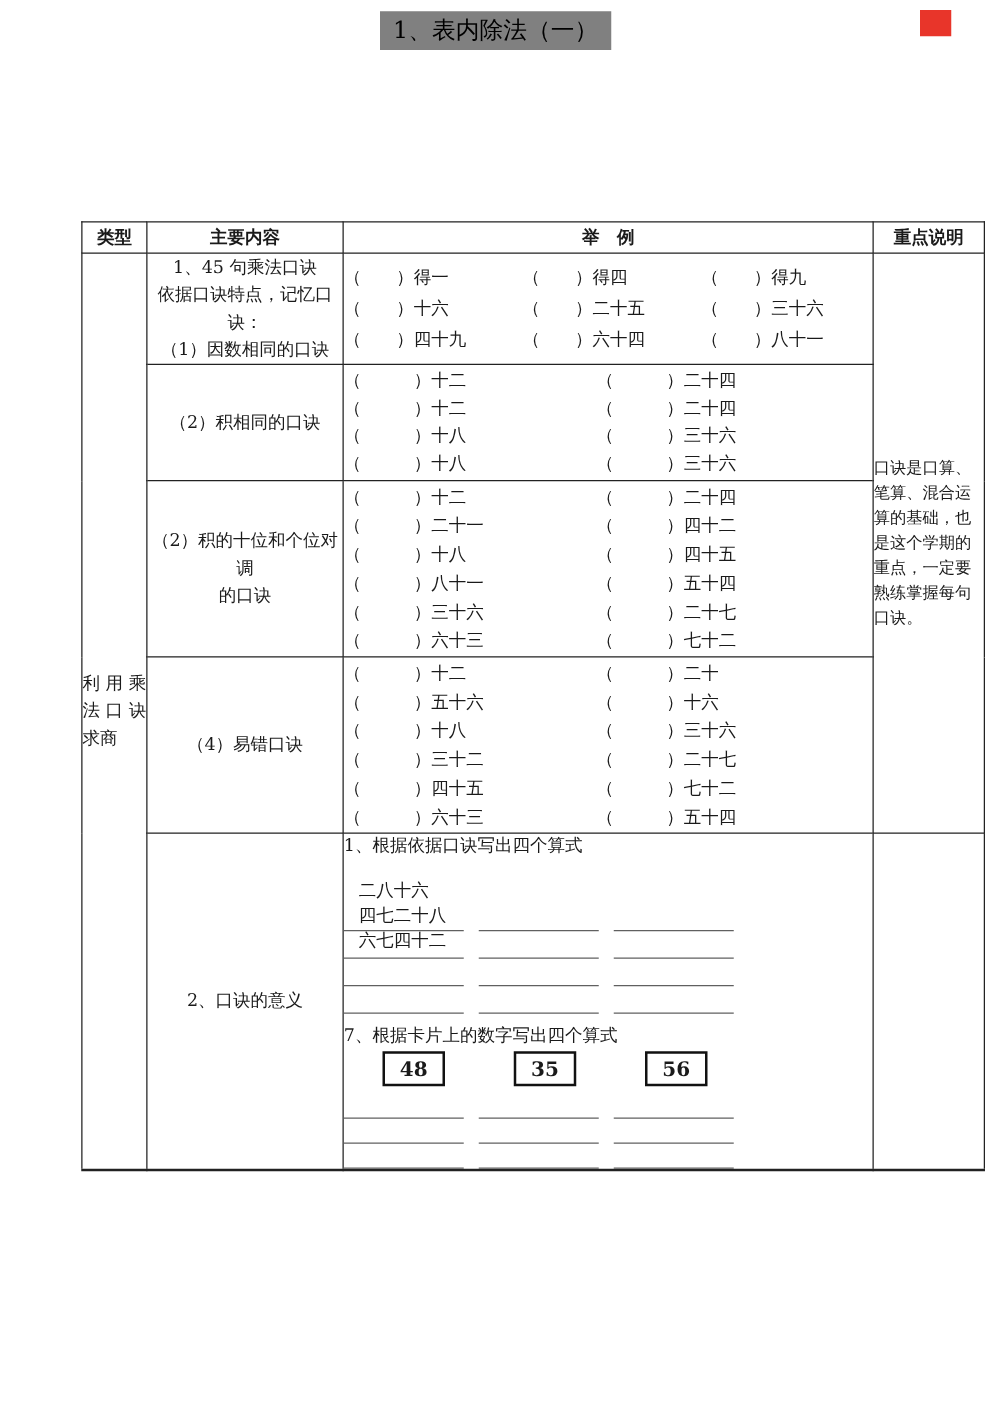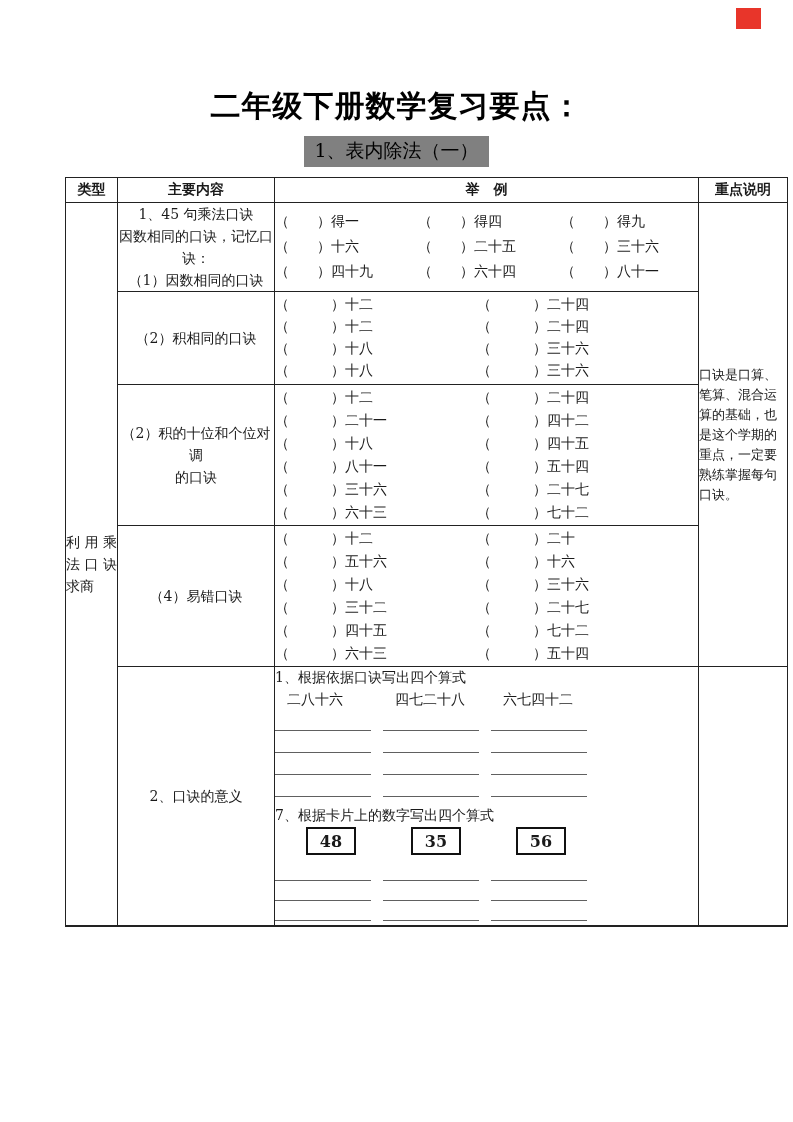--- a/index.html
+++ b/index.html
@@ -25,39 +25,38 @@
   .ex-cell { vertical-align:middle; padding-left:14px; font-size:14px; }
   .ex-line { display:flex; align-items:center;gap:32px; }
   .ex1 .ex-line { height:25px; }
   .ex2 .ex-line { height:22px; }
   .ex3 .ex-line, .ex4 .ex-line { height:23px; }
   .slot3 { width:111px; white-space:pre; }
   .slot2 { width:170px; white-space:pre; }
 
   .ex5 { vertical-align:top; padding-top:5px; }
   .prompt { height:20px; line-height:20px; font-size:14px; }
-  .koujue-row { display:flex; margin:2px 0 0 12px; height:20px; line-height:20px; }
+  .koujue-row { display:flex; margin:16px 0 0 12px; height:20px; line-height:20px;flex-direction:column; }
   .koujue { width:108px; }
   .blank-row { display:flex; }
   .blanks-a .blank-row { height:22px; }
   .blanks-b .blank-row { height:20px; }
   .blank { width:96px; margin-right:12px; border-bottom:1px solid #606060; align-self:stretch; }
   .prompt2 { margin-top:8px; }
   .cards-row { display:flex; margin:2px 0 0 31px; height:28px; }
   .card { width:46px; height:24px; border:2px solid #111; margin-right:55px;
     display:flex; align-items:center; justify-content:center; font-weight:bold; font-size:16px; }
   .blanks-b { margin-top:6px; }
 </style>
 </head>
 <body>
 
 <div class="page">
   <div class="red-marker"></div>
 
-  <h1 class="doc-title">二年级下册数学复习要点：</h1>
   <div class="subtitle-wrap">
     <span class="subtitle">1、表内除法（一）</span>
   </div>
 
   <table class="review">
     <colgroup>
         <col style="width:52px">
         <col style="width:157px">
         <col style="width:424px">
         <col style="width:89px">
@@ -71,21 +70,21 @@
     </tr>
 
     <tr>
       <td class="type-cell" rowspan="5">
         <div>利 用 乘</div>
         <div>法 口 诀</div>
         <div>求商</div>
       </td>
       <td class="content-cell" style="height:73px">
         <div>1、45 句乘法口诀</div>
-        <div>因数相同的口诀，记忆口诀：</div>
+        <div>依据口诀特点，记忆口诀：</div>
         <div>（1）因数相同的口诀</div>
       </td>
       <td class="ex-cell ex1">
         <div class="ex-line">
           <span class="slot3">（　　）得一</span>
           <span class="slot3">（　　）得四</span>
           <span class="slot3">（　　）得九</span>
         </div>
         <div class="ex-line">
           <span class="slot3">（　　）十六</span>

